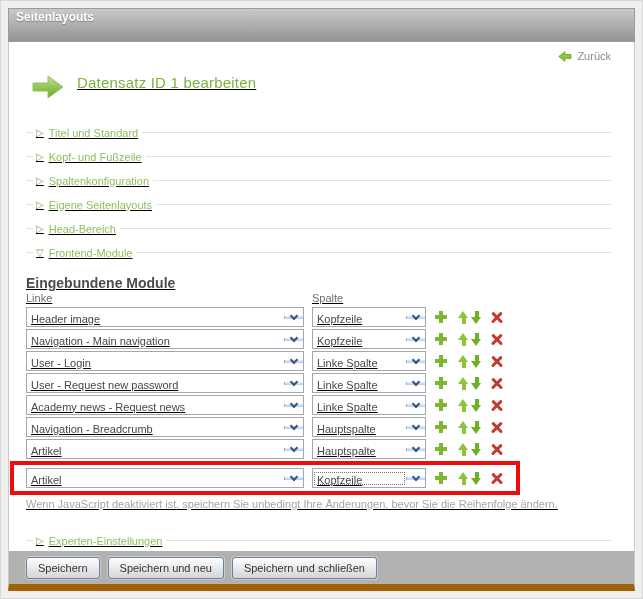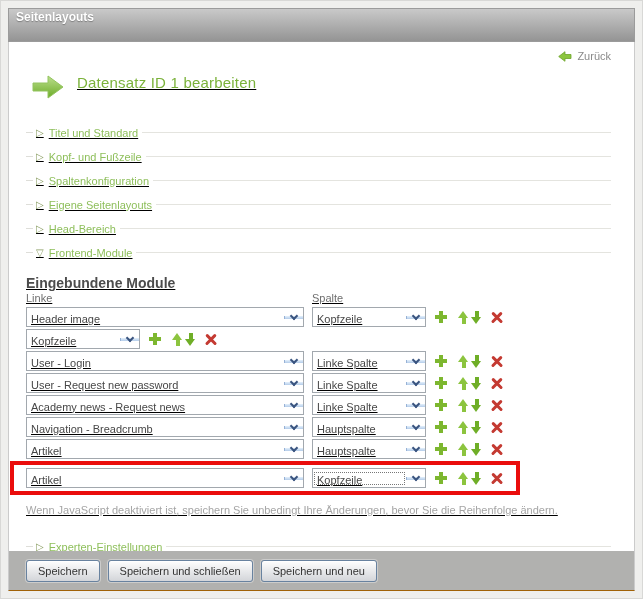--- a/index.html
+++ b/index.html
@@ -64,25 +64,25 @@
   .ic-x { width:12px; height:12px; margin-left:9px; }
   .ic-x::before, .ic-x::after { content:""; position:absolute; left:-1px; top:4.5px; width:14px; height:3.4px;
                                 background:#c43a32; border-radius:1.5px; }
   .ic-x::before { transform:rotate(45deg); }
   .ic-x::after  { transform:rotate(-45deg); }
 
   
   .red-box { border:4px solid #ea0d0c; margin:1px 0 0 -16px; padding:3px 6px 3px 12px; width:510px; }
   .red-box .mod-row { margin-bottom:0; }
 
-  .js-note { font-size:11px; color:#a5a5a5; margin-top:9px; white-space:nowrap; }
+  .js-note { font-size:11px; color:#a5a5a5; margin-top:3px; white-space:nowrap; }
 
   
   .footerbar { height:40px; background:#b1b1af; border-left:1px solid #cbcbcb; border-right:1px solid #cbcbcb;
-               border-bottom:1px solid #a16207; display:flex; align-items:center; padding-left:17px; gap:8px; }
+               border-bottom:7px solid #a16207; display:flex; align-items:center; padding-left:17px; gap:8px; }
   .btn { height:22px; padding:0 11px; font-family:"Liberation Sans",sans-serif; font-size:11px; color:#333;
          background:linear-gradient(#fefefe,#d3d5d9); border:1px solid #68829f; border-radius:3px;
          box-shadow:inset 0 1px 0 #fff, 0 0 0 1px rgba(255,255,255,.35); cursor:pointer; }
 </style>
 </head>
 <body>
 
 <div id="app">
   <div class="window">
 
@@ -173,20 +173,26 @@
                 <span class="chev"></span>
               </span>
           </div>
           <span class="ic ic-plus"></span>
           <span class="ic ic-up"></span>
           <span class="ic ic-down"></span>
           <span class="ic ic-x"></span>
         </div>
 
         <div class="mod-row">
+          <div class="sel sel-module">
+            <span class="sel-text">Navigation - Main navigation</span>
+            <span class="sel-btn">
+                <span class="chev"></span>
+              </span>
+          </div>
           <div class="sel sel-column">
             <span class="sel-text">Kopfzeile</span>
             <span class="sel-btn">
                 <span class="chev"></span>
               </span>
           </div>
           <span class="ic ic-plus"></span>
           <span class="ic ic-up"></span>
           <span class="ic ic-down"></span>
           <span class="ic ic-x"></span>
@@ -324,18 +330,18 @@
           <span class="sec-label">Skript-Einstellungen</span>
           <span class="sec-line"></span>
         </div>
 
       </div>
 
     </div>
 
     <div class="footerbar">
       <button class="btn">Speichern</button>
+      <button class="btn">Speichern und neu</button>
       <button class="btn">Speichern und schließen</button>
-      <button class="btn">Speichern und neu</button>
     </div>
 
   </div>
 </div>
 
 </body></html>

